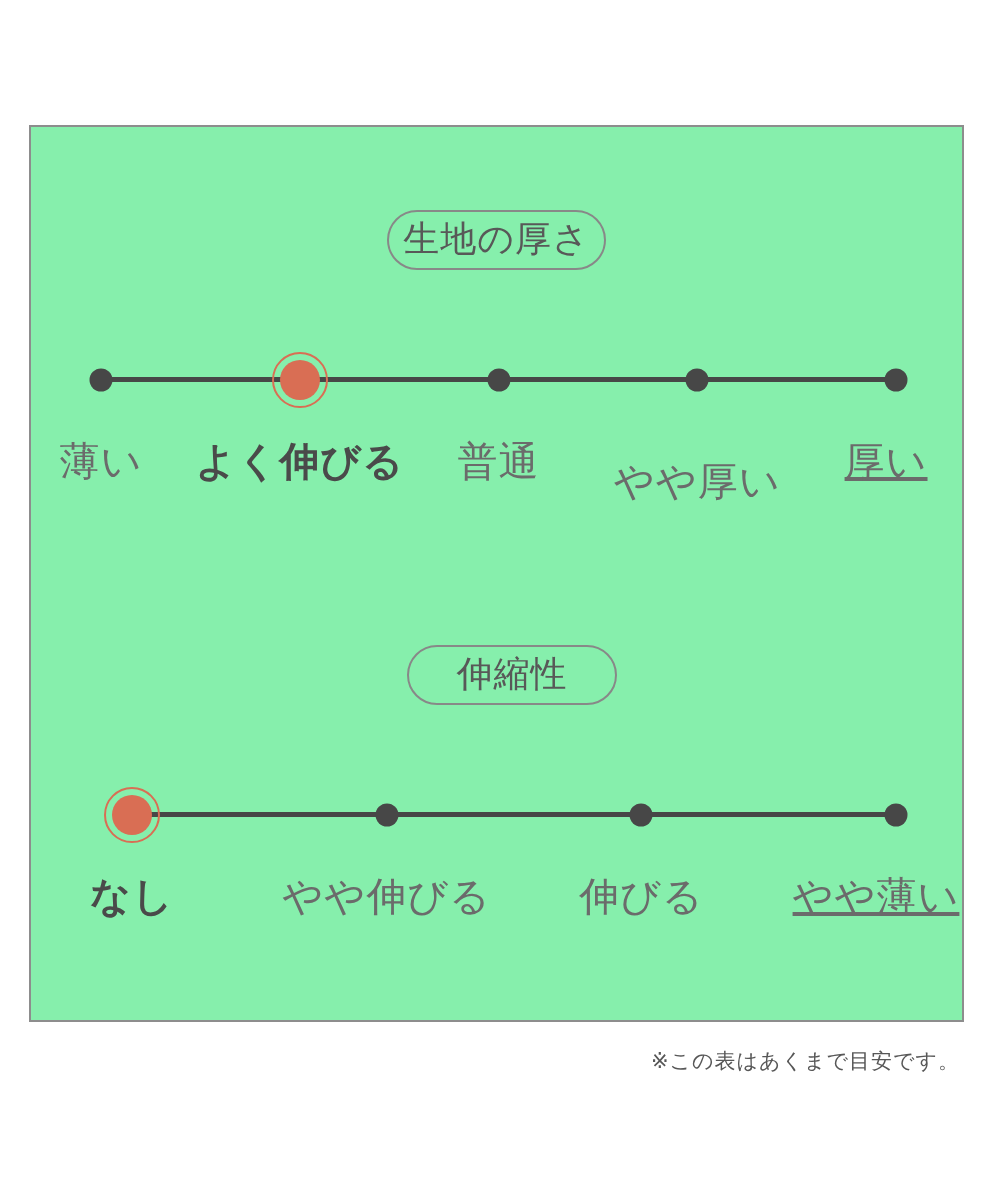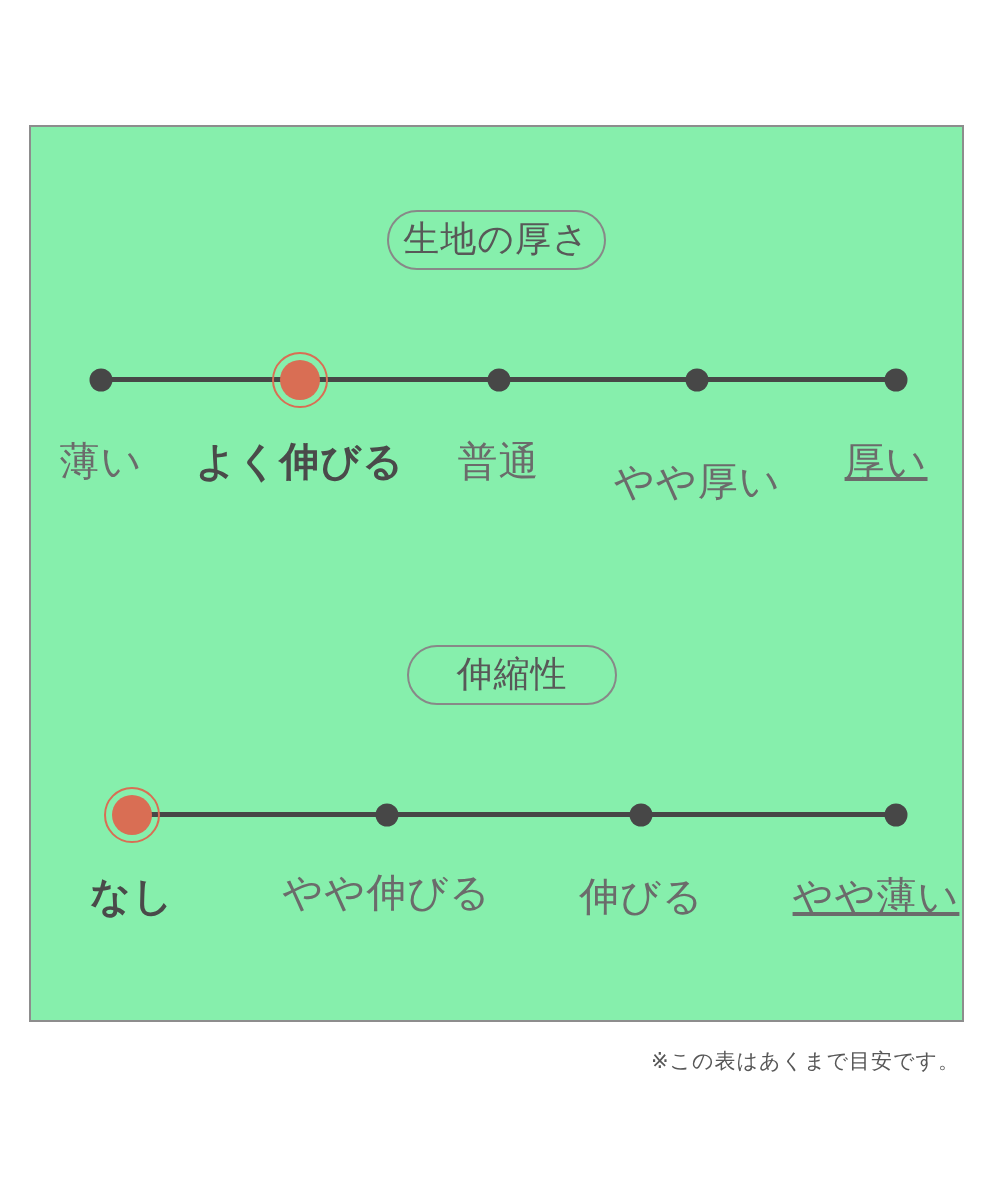--- a/index.html
+++ b/index.html
@@ -107,21 +107,21 @@
         <span class="dot selected" style="left: 0%;">
           <span class="ring"></span>
           <span class="core"></span>
         </span>
         <span class="dot" style="left: 33.3333%;"></span>
         <span class="dot" style="left: 66.6667%;"></span>
         <span class="dot" style="left: 100%;"></span>
       </div>
     <div class="labels">
         <span class="scale-label selected" style="left: 0%;">なし</span>
-        <span class="scale-label" style="left: 33.3333%; font-family: Liberation Mono, monospace;">やや伸びる</span>
+        <span class="scale-label" style="left: 33.3333%;">やや伸びる</span>
         <span class="scale-label" style="left: 66.6667%;">伸びる</span>
         <span class="scale-label" style="left: 100%;">やや薄い</span>
       </div>
   </section>
 
 </div>
 
 <div class="footnote">※この表はあくまで目安です。</div>
 
 </body></html>

